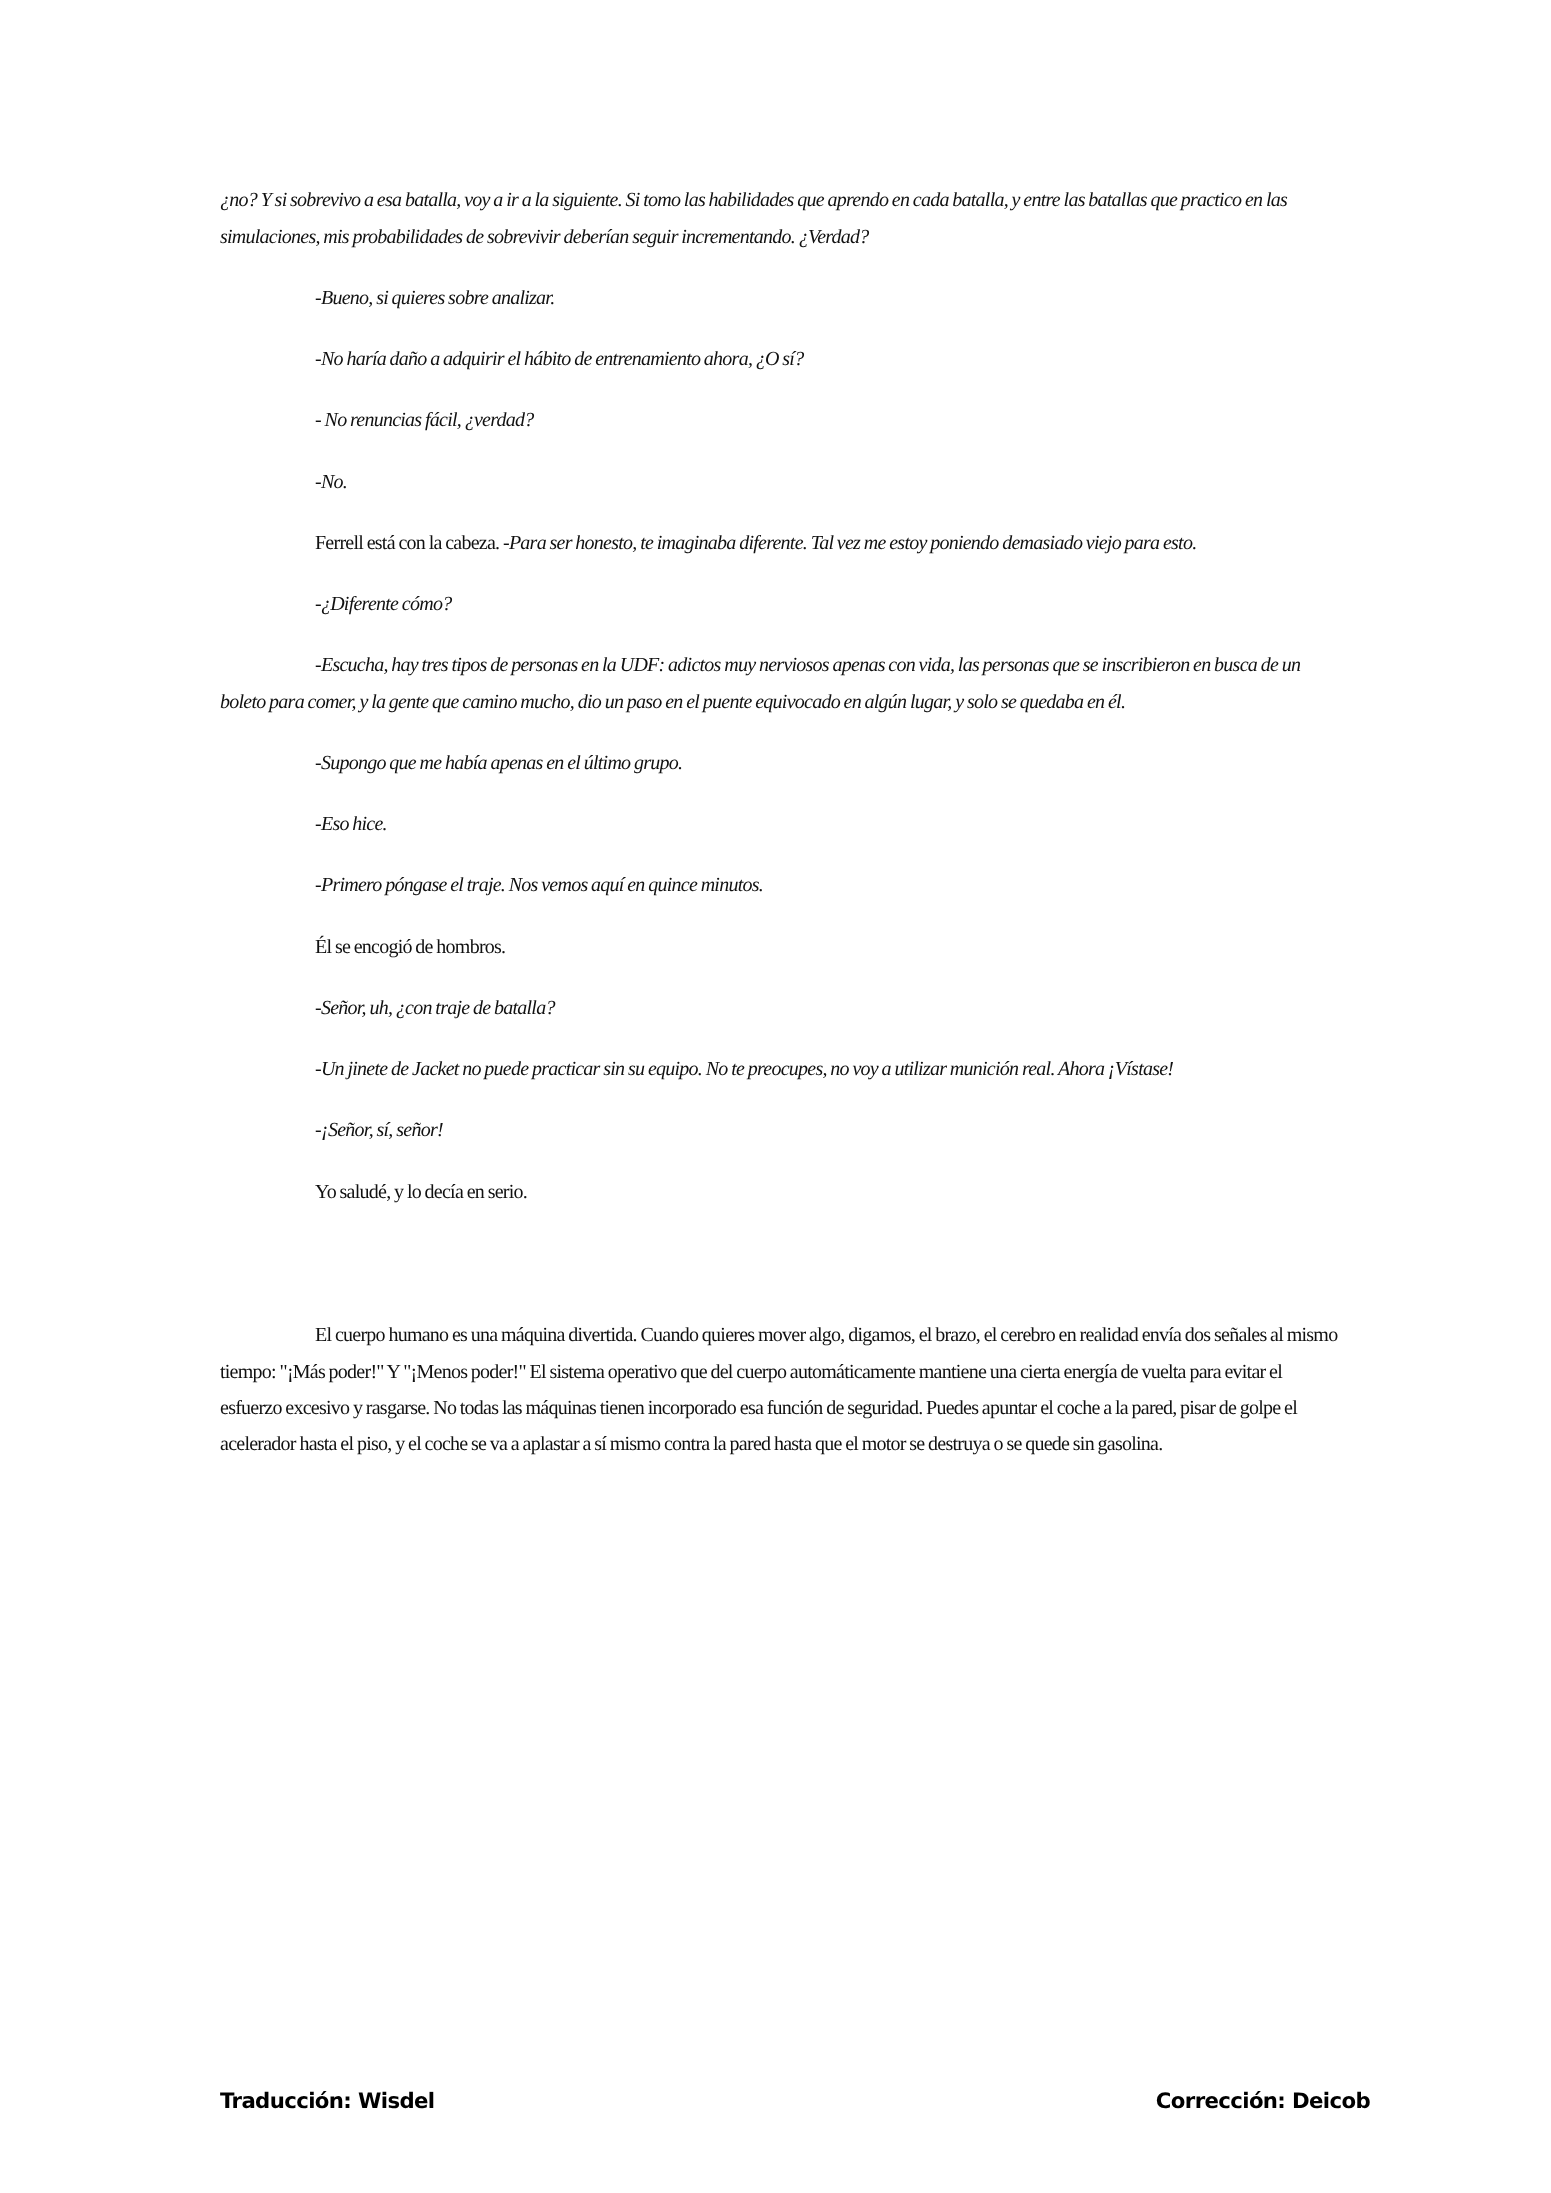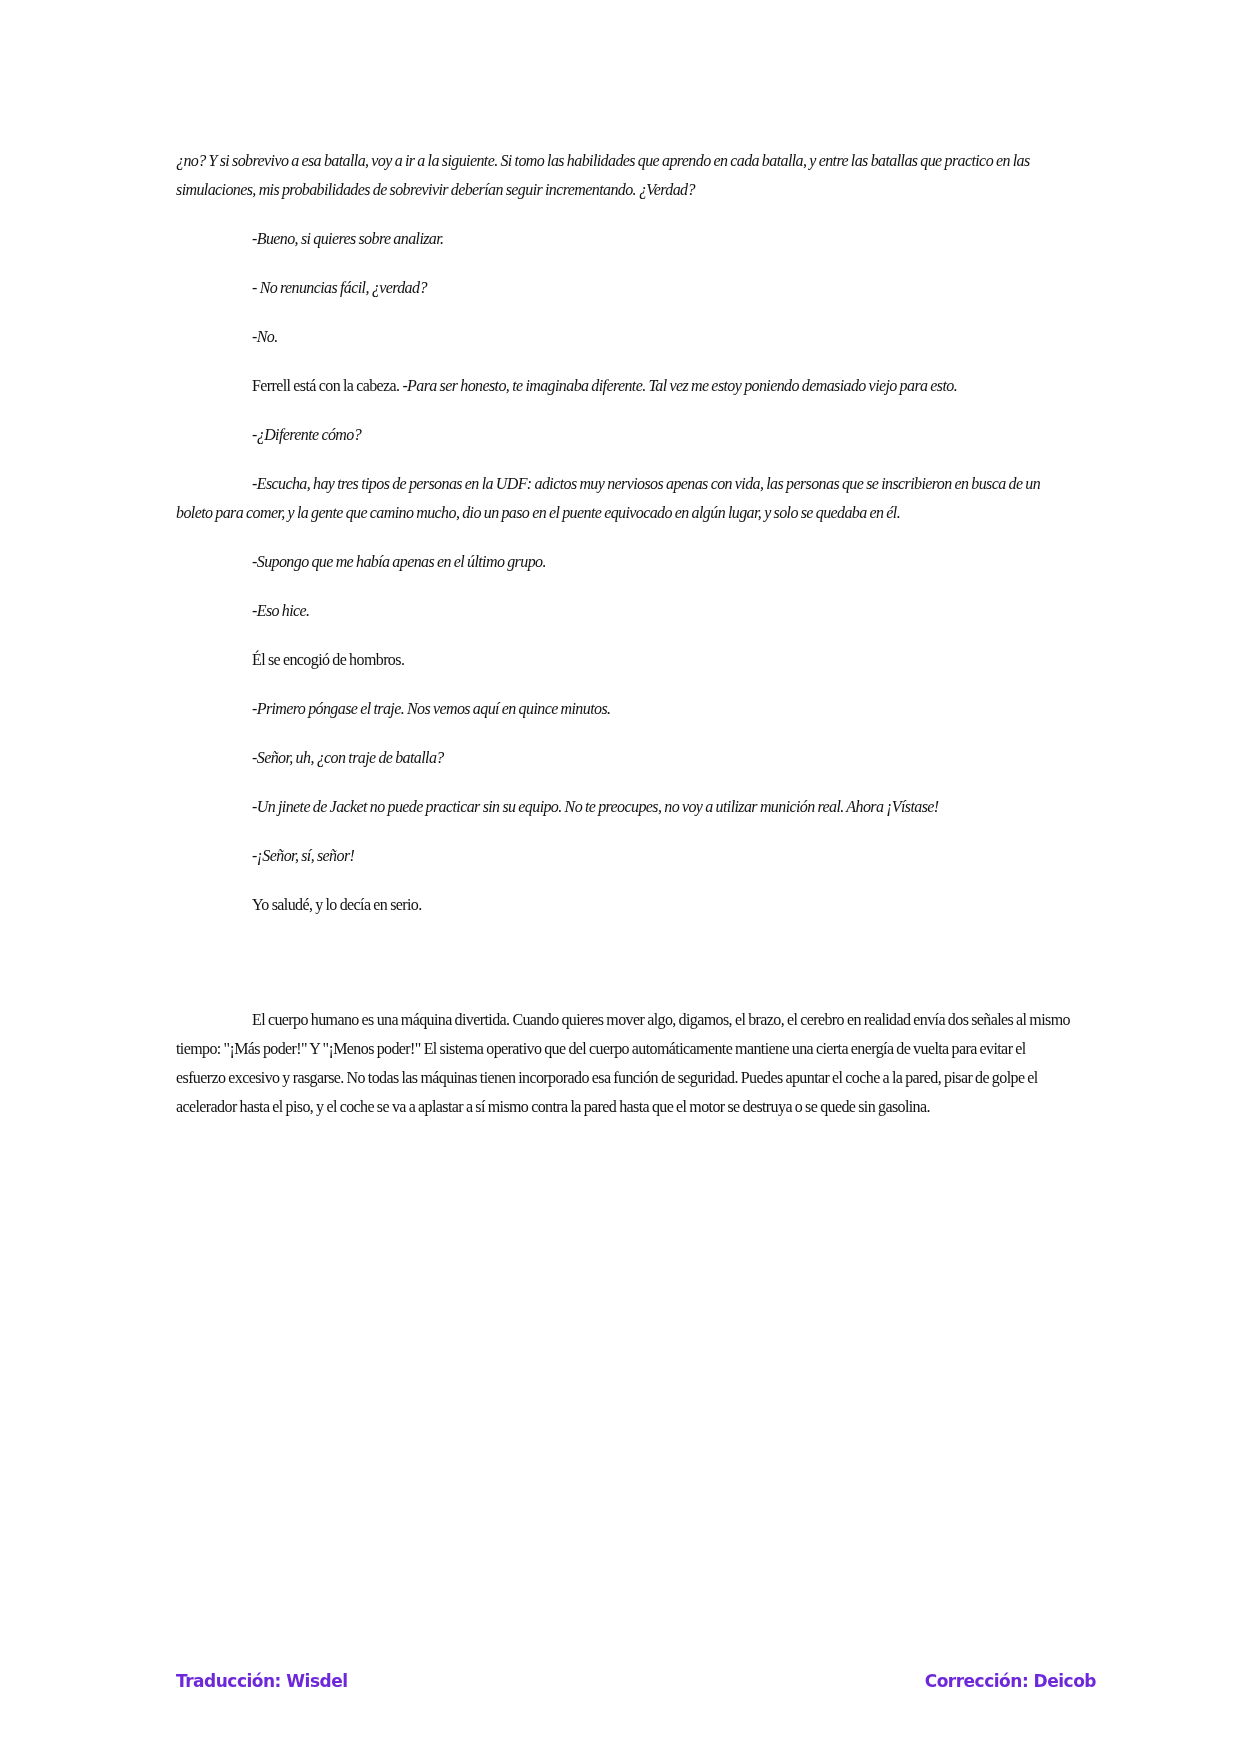--- a/index.html
+++ b/index.html
@@ -41,39 +41,40 @@
       position: absolute;
       top: 1671px;
       left: 176px;
       width: 920px;
       display: flex;
       justify-content: space-between;
       font-family: "DejaVu Sans", "Liberation Sans", sans-serif;
       font-weight: bold;
       font-size: 17px;
       letter-spacing: -0.5px;
-      color: #6d28d9;
+      color: #000000;
     }
   </style>
 </head>
 <body>
 
 <div class="page">
   <div id="section1">
       <p class="para noindent"><span class="it">¿no? Y si sobrevivo a esa batalla, voy a ir a la siguiente. Si tomo las habilidades que aprendo en cada batalla, y entre las batallas que practico en las simulaciones, mis probabilidades de sobrevivir deberían seguir incrementando. ¿Verdad?</span></p>
       <p class="para indent"><span class="it">-Bueno, si quieres sobre analizar.</span></p>
+      <p class="para indent"><span class="it">-No haría daño a adquirir el hábito de entrenamiento ahora, ¿O sí?</span></p>
       <p class="para indent"><span class="it">- No renuncias fácil, ¿verdad?</span></p>
       <p class="para indent"><span class="it">-No.</span></p>
       <p class="para indent"><span>Ferrell está con la cabeza. </span><span class="it">-Para ser honesto, te imaginaba diferente. Tal vez me estoy poniendo demasiado viejo para esto.</span></p>
       <p class="para indent"><span class="it">-¿Diferente cómo?</span></p>
       <p class="para indent"><span class="it">-Escucha, hay tres tipos de personas en la UDF: adictos muy nerviosos apenas con vida, las personas que se inscribieron en busca de un boleto para comer, y la gente que camino mucho, dio un paso en el puente equivocado en algún lugar, y solo se quedaba en él.</span></p>
       <p class="para indent"><span class="it">-Supongo que me había apenas en el último grupo.</span></p>
       <p class="para indent"><span class="it">-Eso hice.</span></p>
+      <p class="para indent"><span class="it">-Primero póngase el traje. Nos vemos aquí en quince minutos.</span></p>
       <p class="para indent"><span>Él se encogió de hombros.</span></p>
-      <p class="para indent"><span class="it">-Primero póngase el traje. Nos vemos aquí en quince minutos.</span></p>
       <p class="para indent"><span class="it">-Señor, uh, ¿con traje de batalla?</span></p>
       <p class="para indent"><span class="it">-Un jinete de Jacket no puede practicar sin su equipo. No te preocupes, no voy a utilizar munición real. Ahora ¡Vístase!</span></p>
       <p class="para indent"><span class="it">-¡Señor, sí, señor!</span></p>
       <p class="para indent"><span>Yo saludé, y lo decía en serio.</span></p>
     </div>
   <div class="gap"></div>
   <div id="section2">
       <p class="para indent"><span>El cuerpo humano es una máquina divertida. Cuando quieres mover algo, digamos, el brazo, el cerebro en realidad envía dos señales al mismo tiempo: "¡Más poder!" Y "¡Menos poder!" El sistema operativo que del cuerpo automáticamente mantiene una cierta energía de vuelta para evitar el esfuerzo excesivo y rasgarse. No todas las máquinas tienen incorporado esa función de seguridad. Puedes apuntar el coche a la pared, pisar de golpe el acelerador hasta el piso, y el coche se va a aplastar a sí mismo contra la pared hasta que el motor se destruya o se quede sin gasolina.</span></p>
     </div>
 </div>

